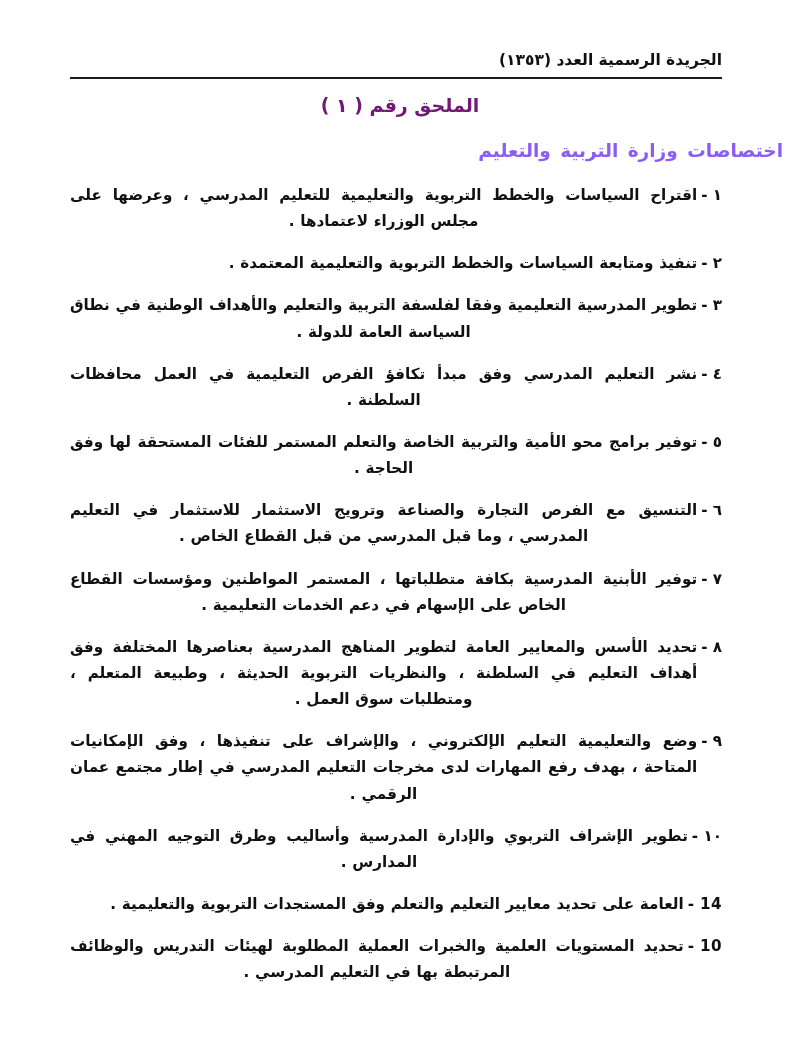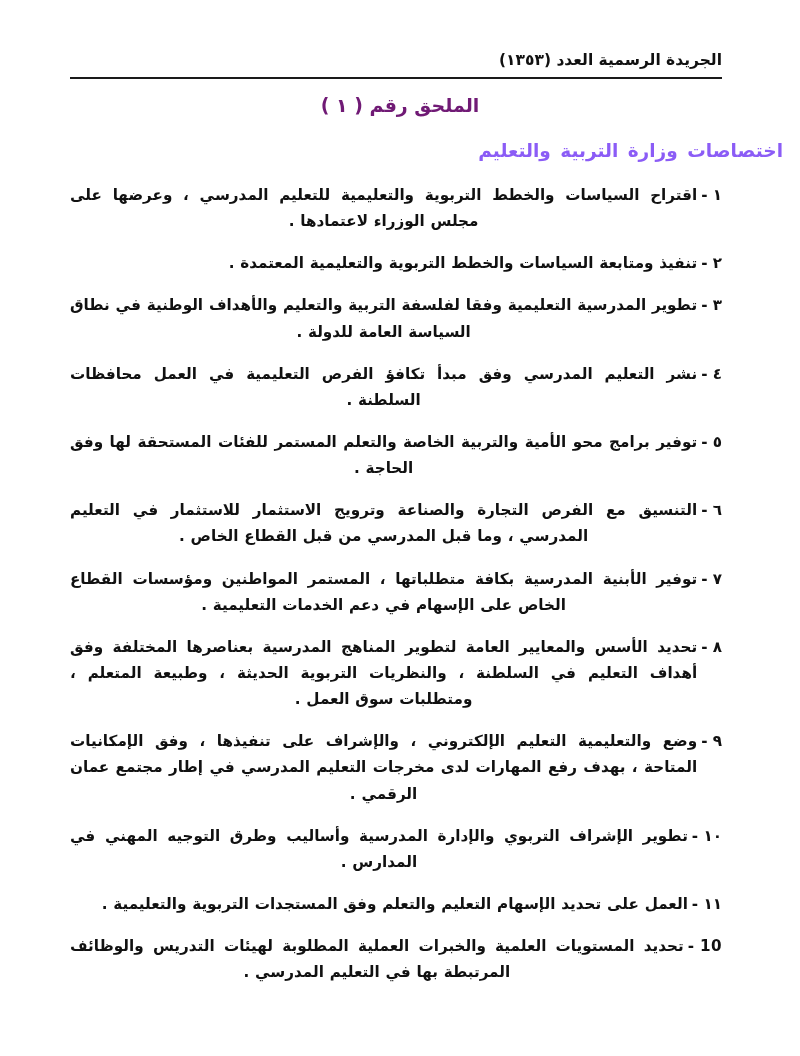--- a/index.html
+++ b/index.html
@@ -163,22 +163,22 @@
       </li>
       <li class="clause">
         <span class="clause-num">٩ -</span>
         <span class="clause-text">وضع والتعليمية التعليم الإلكتروني ، والإشراف على تنفيذها ، وفق الإمكانيات المتاحة ، بهدف رفع المهارات لدى مخرجات التعليم المدرسي في إطار مجتمع عمان الرقمي .</span>
       </li>
       <li class="clause">
         <span class="clause-num">١٠ -</span>
         <span class="clause-text">تطوير الإشراف التربوي والإدارة المدرسية وأساليب وطرق التوجيه المهني في المدارس .</span>
       </li>
       <li class="clause single">
-        <span class="clause-num">١١ -</span>
-        <span class="clause-text">العمل على تحديد الإسهام التعليم والتعلم وفق المستجدات التربوية والتعليمية .</span>
+        <span class="clause-num">14 -</span>
+        <span class="clause-text">العامة على تحديد معايير التعليم والتعلم وفق المستجدات التربوية والتعليمية .</span>
       </li>
       <li class="clause">
         <span class="clause-num">10 -</span>
         <span class="clause-text">تحديد المستويات العلمية والخبرات العملية المطلوبة لهيئات التدريس والوظائف المرتبطة بها في التعليم المدرسي .</span>
       </li>
     </ol>
 
 </div>
 
 </body></html>

